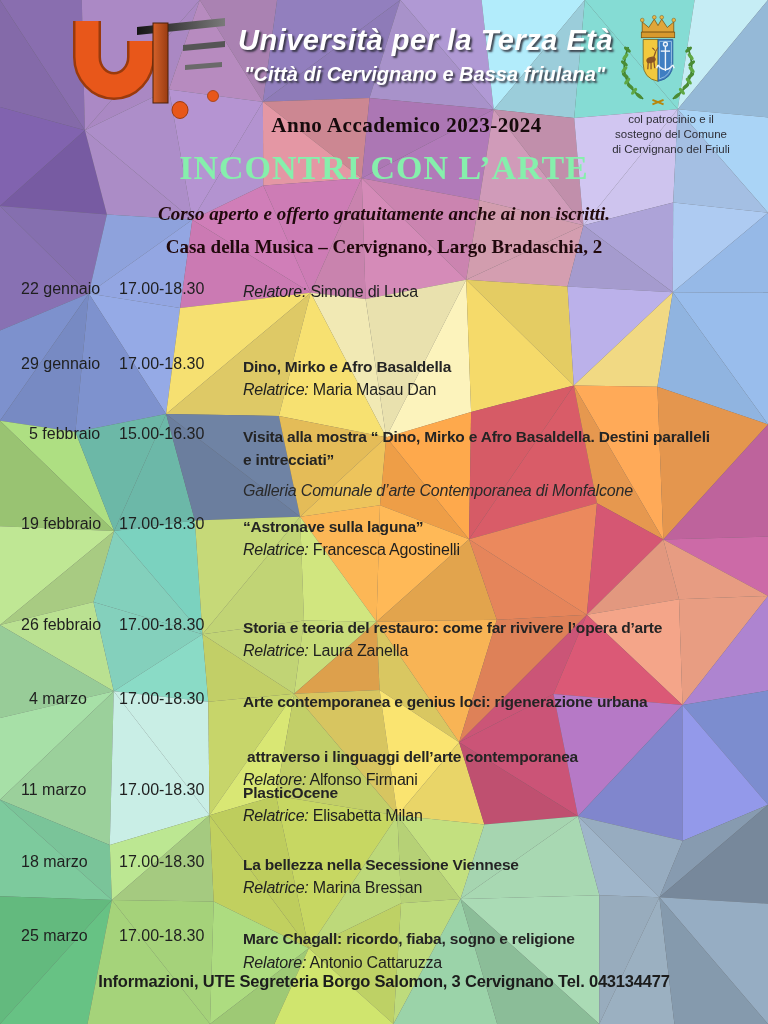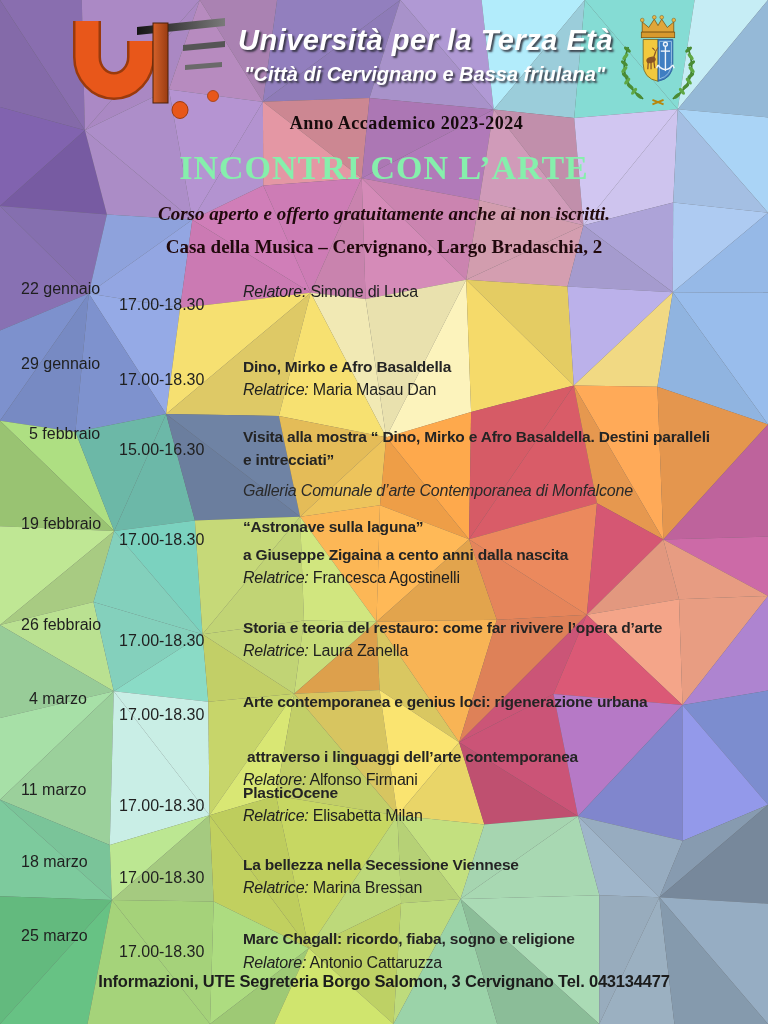--- a/index.html
+++ b/index.html
@@ -12,34 +12,34 @@
   #logo{left:73px;top:5px;width:170px;height:130px;}
   .h-title{left:238px;top:24px;color:#fff;font-size:29px;font-weight:bold;font-style:italic;
            text-shadow:2px 2px 2px rgba(45,45,55,.85);letter-spacing:.5px;white-space:nowrap;}
   .h-sub{left:244px;top:63px;color:#fff;font-size:20px;font-weight:bold;font-style:italic;
          text-shadow:2px 2px 2px rgba(45,45,55,.85);white-space:nowrap;}
   #crest{left:610px;top:8px;width:96px;height:102px;}
   .patronage{left:588px;top:112px;width:166px;text-align:center;font-size:11.5px;
              color:#2e2e36;line-height:1.32;}
 
   .anno{left:0;right:0;top:113px;text-align:center;font-family:"Liberation Serif",serif;
-        font-weight:bold;font-size:18px;color:#160b0c;letter-spacing:.5px;padding-left:45px;}
+        font-weight:bold;font-size:21px;color:#160b0c;letter-spacing:.5px;padding-left:45px;}
   .main-title{left:0;right:0;top:149px;text-align:center;font-family:"Liberation Serif",serif;
         font-weight:bold;font-size:34px;color:#86efac;letter-spacing:1px;}
   .corso{left:0;right:0;top:203px;text-align:center;font-family:"Liberation Serif",serif;
         font-weight:bold;font-style:italic;font-size:19px;color:#20090c;}
   .casa{left:0;right:0;top:236px;text-align:center;font-family:"Liberation Serif",serif;
         font-weight:bold;font-size:19px;color:#20090c;}
 
   
   .row{position:absolute;left:0;width:768px;z-index:2;color:#1f1f1f;font-size:16px;}
   .cell{position:absolute;top:0;}
   .date{left:21px;width:100px;}
   .date.indent{padding-left:8px;}
-  .time{left:119px;width:115px;margin-top:16px;}
+  .time{left:119px;width:115px;}
   .content{left:243px;right:10px;}
   .line{white-space:nowrap;line-height:23px;letter-spacing:-0.2px;}
   .title{font-weight:bold;font-size:15.5px;color:#242424;}
   .title2{padding-left:4px;margin-top:32px;}
   .speaker{}
   .speaker.tight{margin-top:1px;}
   .sp-label{font-style:italic;}
   .note{font-style:italic;margin-top:8px;color:#2a2a2a;}
   .subline{font-weight:bold;font-size:15.5px;margin-top:5px;color:#242424;}
 
@@ -282,20 +282,25 @@
       <line x1="45.5" y1="57" x2="46.5" y2="65"></line>
     </g>
     <g stroke="#eef4fa" stroke-width="1.5" fill="none">
       <circle cx="58" cy="39" r="2.1"></circle>
       <line x1="58" y1="41" x2="58" y2="68"></line>
       <line x1="53" y1="46.5" x2="63" y2="46.5"></line>
       <path d="M50,61.5 Q58,71.5 66,61.5"></path>
       <path d="M50,61.5 l-1.5,3.5 M66,61.5 l1.5,3.5"></path>
     </g>
   </svg>
+  <div class="layer patronage">
+    <span>col patrocinio e il</span><br>
+    <span>sostegno del Comune</span><br>
+    <span>di Cervignano del Friuli</span>
+  </div>
 
   <div class="layer anno">Anno Accademico 2023-2024</div>
   <div class="layer main-title">INCONTRI CON L’ARTE</div>
   <div class="layer corso">Corso aperto e offerto gratuitamente anche ai non iscritti.</div>
   <div class="layer casa">Casa della Musica – Cervignano, Largo Bradaschia, 2</div>
 
   <div class="row r1">
     <div class="cell date">22 gennaio</div>
     <div class="cell time">17.00-18.30</div>
     <div class="cell content">
@@ -320,21 +325,20 @@
       <div class="line title">e intrecciati”</div>
       <div class="line note">Galleria Comunale d’arte Contemporanea di Monfalcone</div>
     </div>
   </div>
 
   <div class="row r4">
     <div class="cell date">19 febbraio</div>
     <div class="cell time">17.00-18.30</div>
     <div class="cell content">
       <div class="line title">“Astronave sulla laguna”</div>
-      <div class="line subline">a Giuseppe Zigaina a cento anni dalla nascita</div>
       <div class="line speaker"><span class="sp-label">Relatrice:</span> <span>Francesca Agostinelli</span></div>
     </div>
   </div>
 
   <div class="row r5">
     <div class="cell date">26 febbraio</div>
     <div class="cell time">17.00-18.30</div>
     <div class="cell content">
       <div class="line title">Storia e teoria del restauro: come far rivivere l’opera d’arte</div>
       <div class="line speaker"><span class="sp-label">Relatrice:</span> <span>Laura Zanella</span></div>

